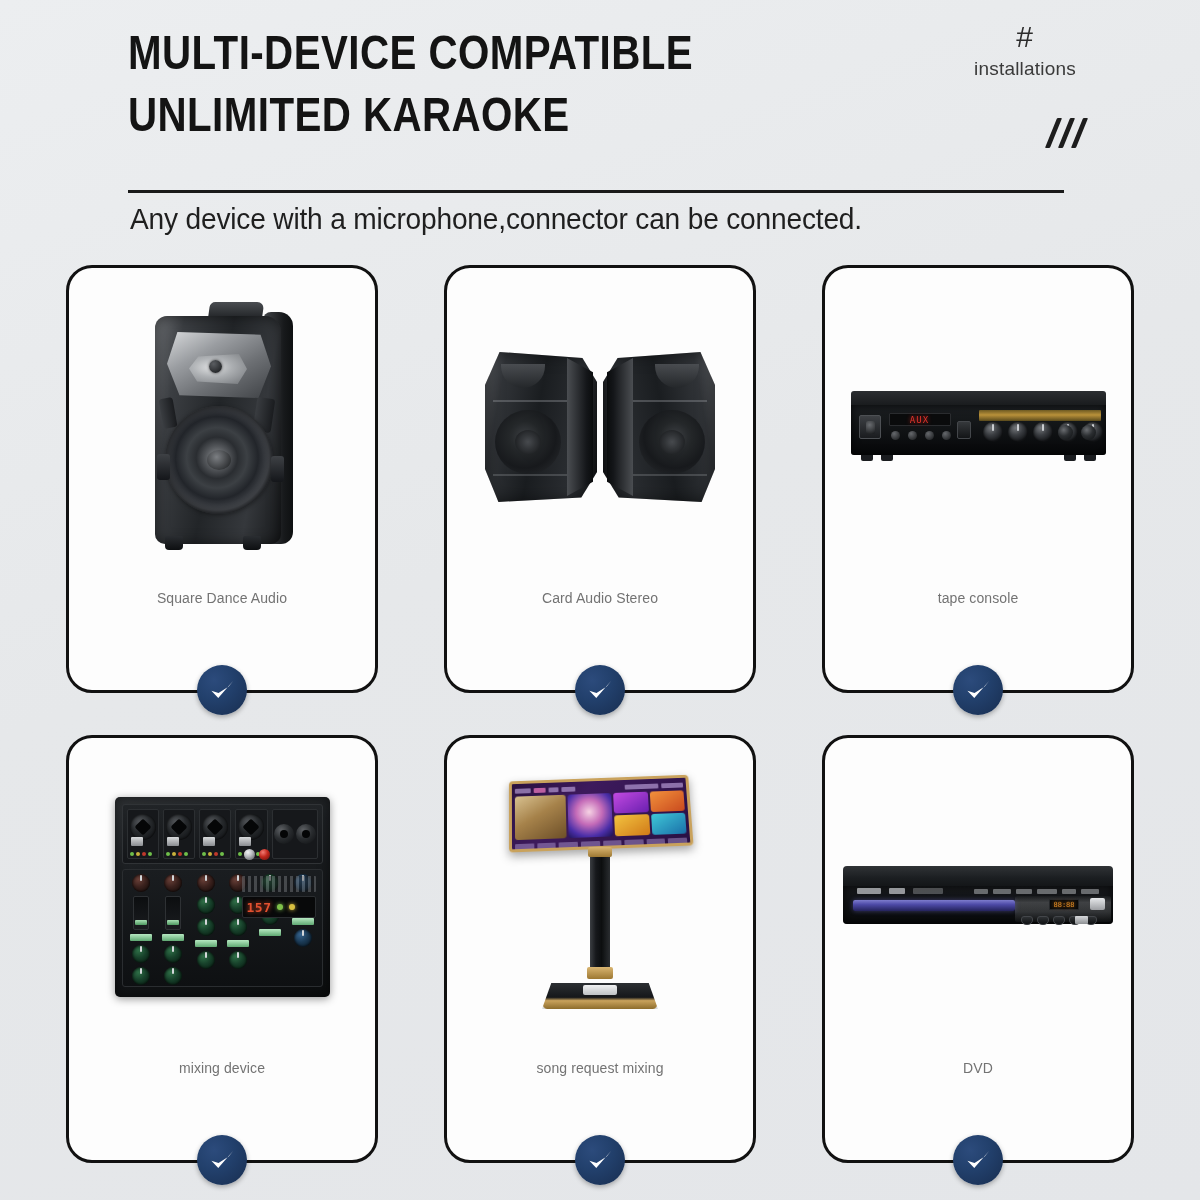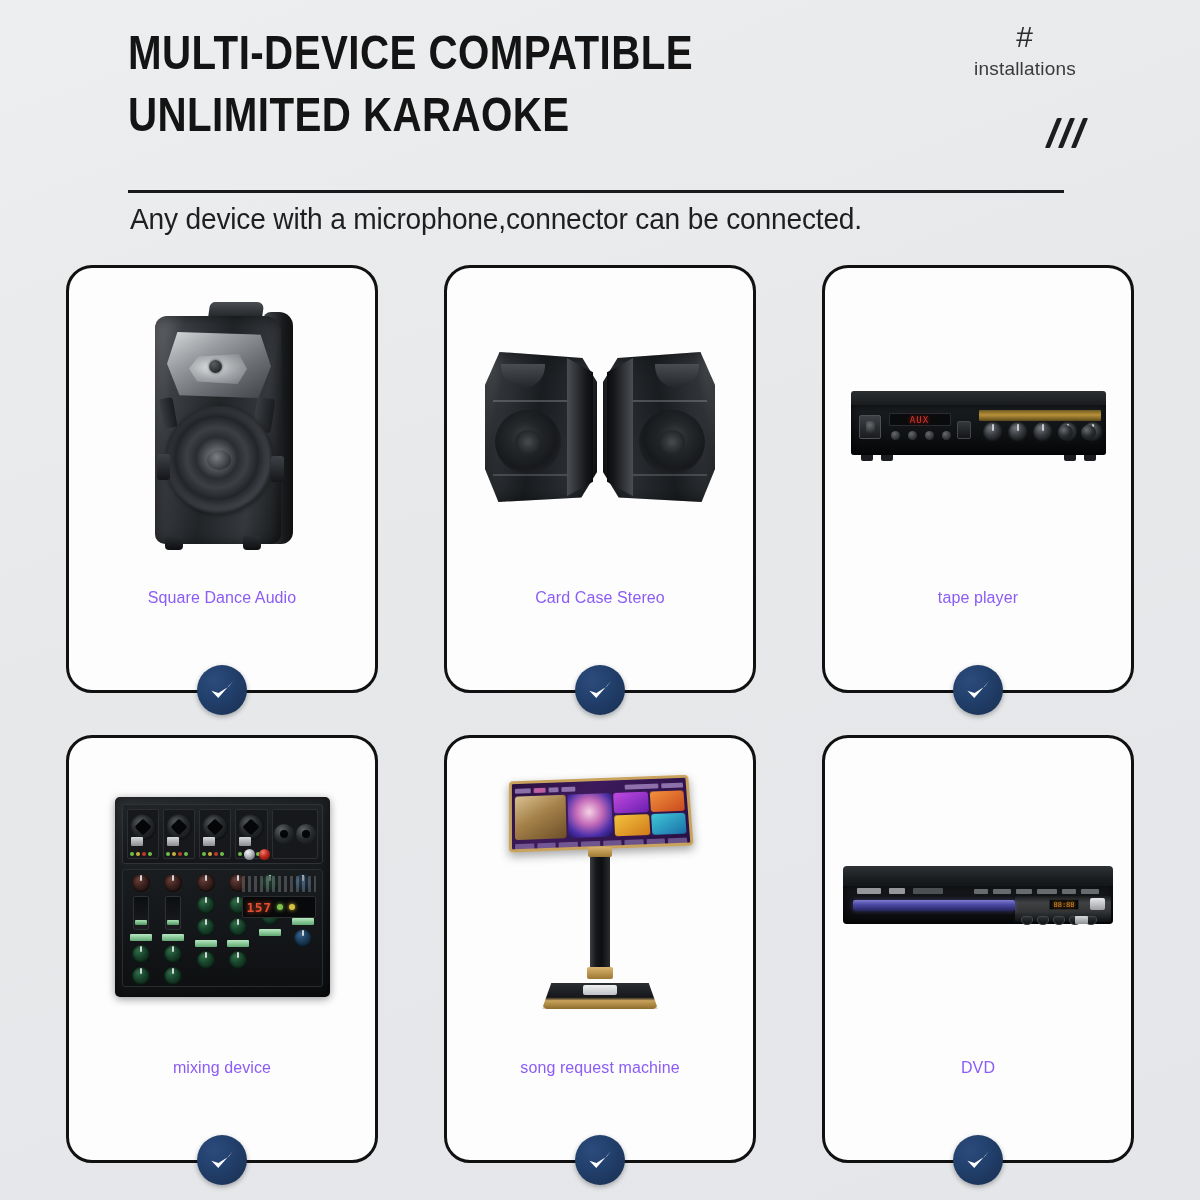--- a/index.html
+++ b/index.html
@@ -138,22 +138,22 @@
     position: relative;
     width: 100%;
     height: 318px;
     display: flex;
     align-items: center;
     justify-content: center;
     overflow: hidden;
   }
 
   .card-label {
-    font-size: 16px;
-    color: #8b5cf6;
+    font-size: 14px;
+    color: #737373;
     text-align: center;
     line-height: 24px;
     letter-spacing: 0.1px;
     padding: 0 10px;
   }
 
   .check-badge {
     position: absolute;
     left: 50%;
     bottom: -25px;
@@ -733,21 +733,21 @@
             <div class="box mirror">
               <div class="box-front"></div>
               <div class="box-bevel"></div>
               <div class="box-horn"></div>
               <div class="box-seam"></div>
               <div class="box-woof"></div>
               <div class="box-seam2"></div>
             </div>
           </div>
         </div>
-        <div class="card-label">Card Case Stereo</div>
+        <div class="card-label">Card Audio Stereo</div>
         <div class="check-badge">
           <svg viewBox="0 0 24 24" aria-hidden="true">
             <path d="M3.5 12.6 L9 18.4 L21 4.6 L17.4 9.2 L9.2 14.3 Z" fill="#ffffff"></path>
           </svg>
         </div>
       </div>
 
       <div class="card">
         <div class="card-image">
           <div class="dev amp">
@@ -775,21 +775,21 @@
                 <i></i>
               </div>
             <div class="amp-feet">
               <i style="left:10px;"></i>
                 <i style="left:30px;"></i>
               <i style="right:30px;"></i>
                 <i style="right:10px;"></i>
             </div>
           </div>
         </div>
-        <div class="card-label">tape player</div>
+        <div class="card-label">tape console</div>
         <div class="check-badge">
           <svg viewBox="0 0 24 24" aria-hidden="true">
             <path d="M3.5 12.6 L9 18.4 L21 4.6 L17.4 9.2 L9.2 14.3 Z" fill="#ffffff"></path>
           </svg>
         </div>
       </div>
 
     </div>
 
     <div class="row">
@@ -938,21 +938,21 @@
                   <i></i>
               </div>
             </div>
             <div class="kiosk-pole"></div>
             <div class="kiosk-collar"></div>
             <div class="kiosk-collar2"></div>
             <div class="kiosk-base"></div>
             <div class="kiosk-base-plate"></div>
           </div>
         </div>
-        <div class="card-label">song request machine</div>
+        <div class="card-label">song request mixing</div>
         <div class="check-badge">
           <svg viewBox="0 0 24 24" aria-hidden="true">
             <path d="M3.5 12.6 L9 18.4 L21 4.6 L17.4 9.2 L9.2 14.3 Z" fill="#ffffff"></path>
           </svg>
         </div>
       </div>
 
       <div class="card">
         <div class="card-image">
           <div class="dev dvd">

